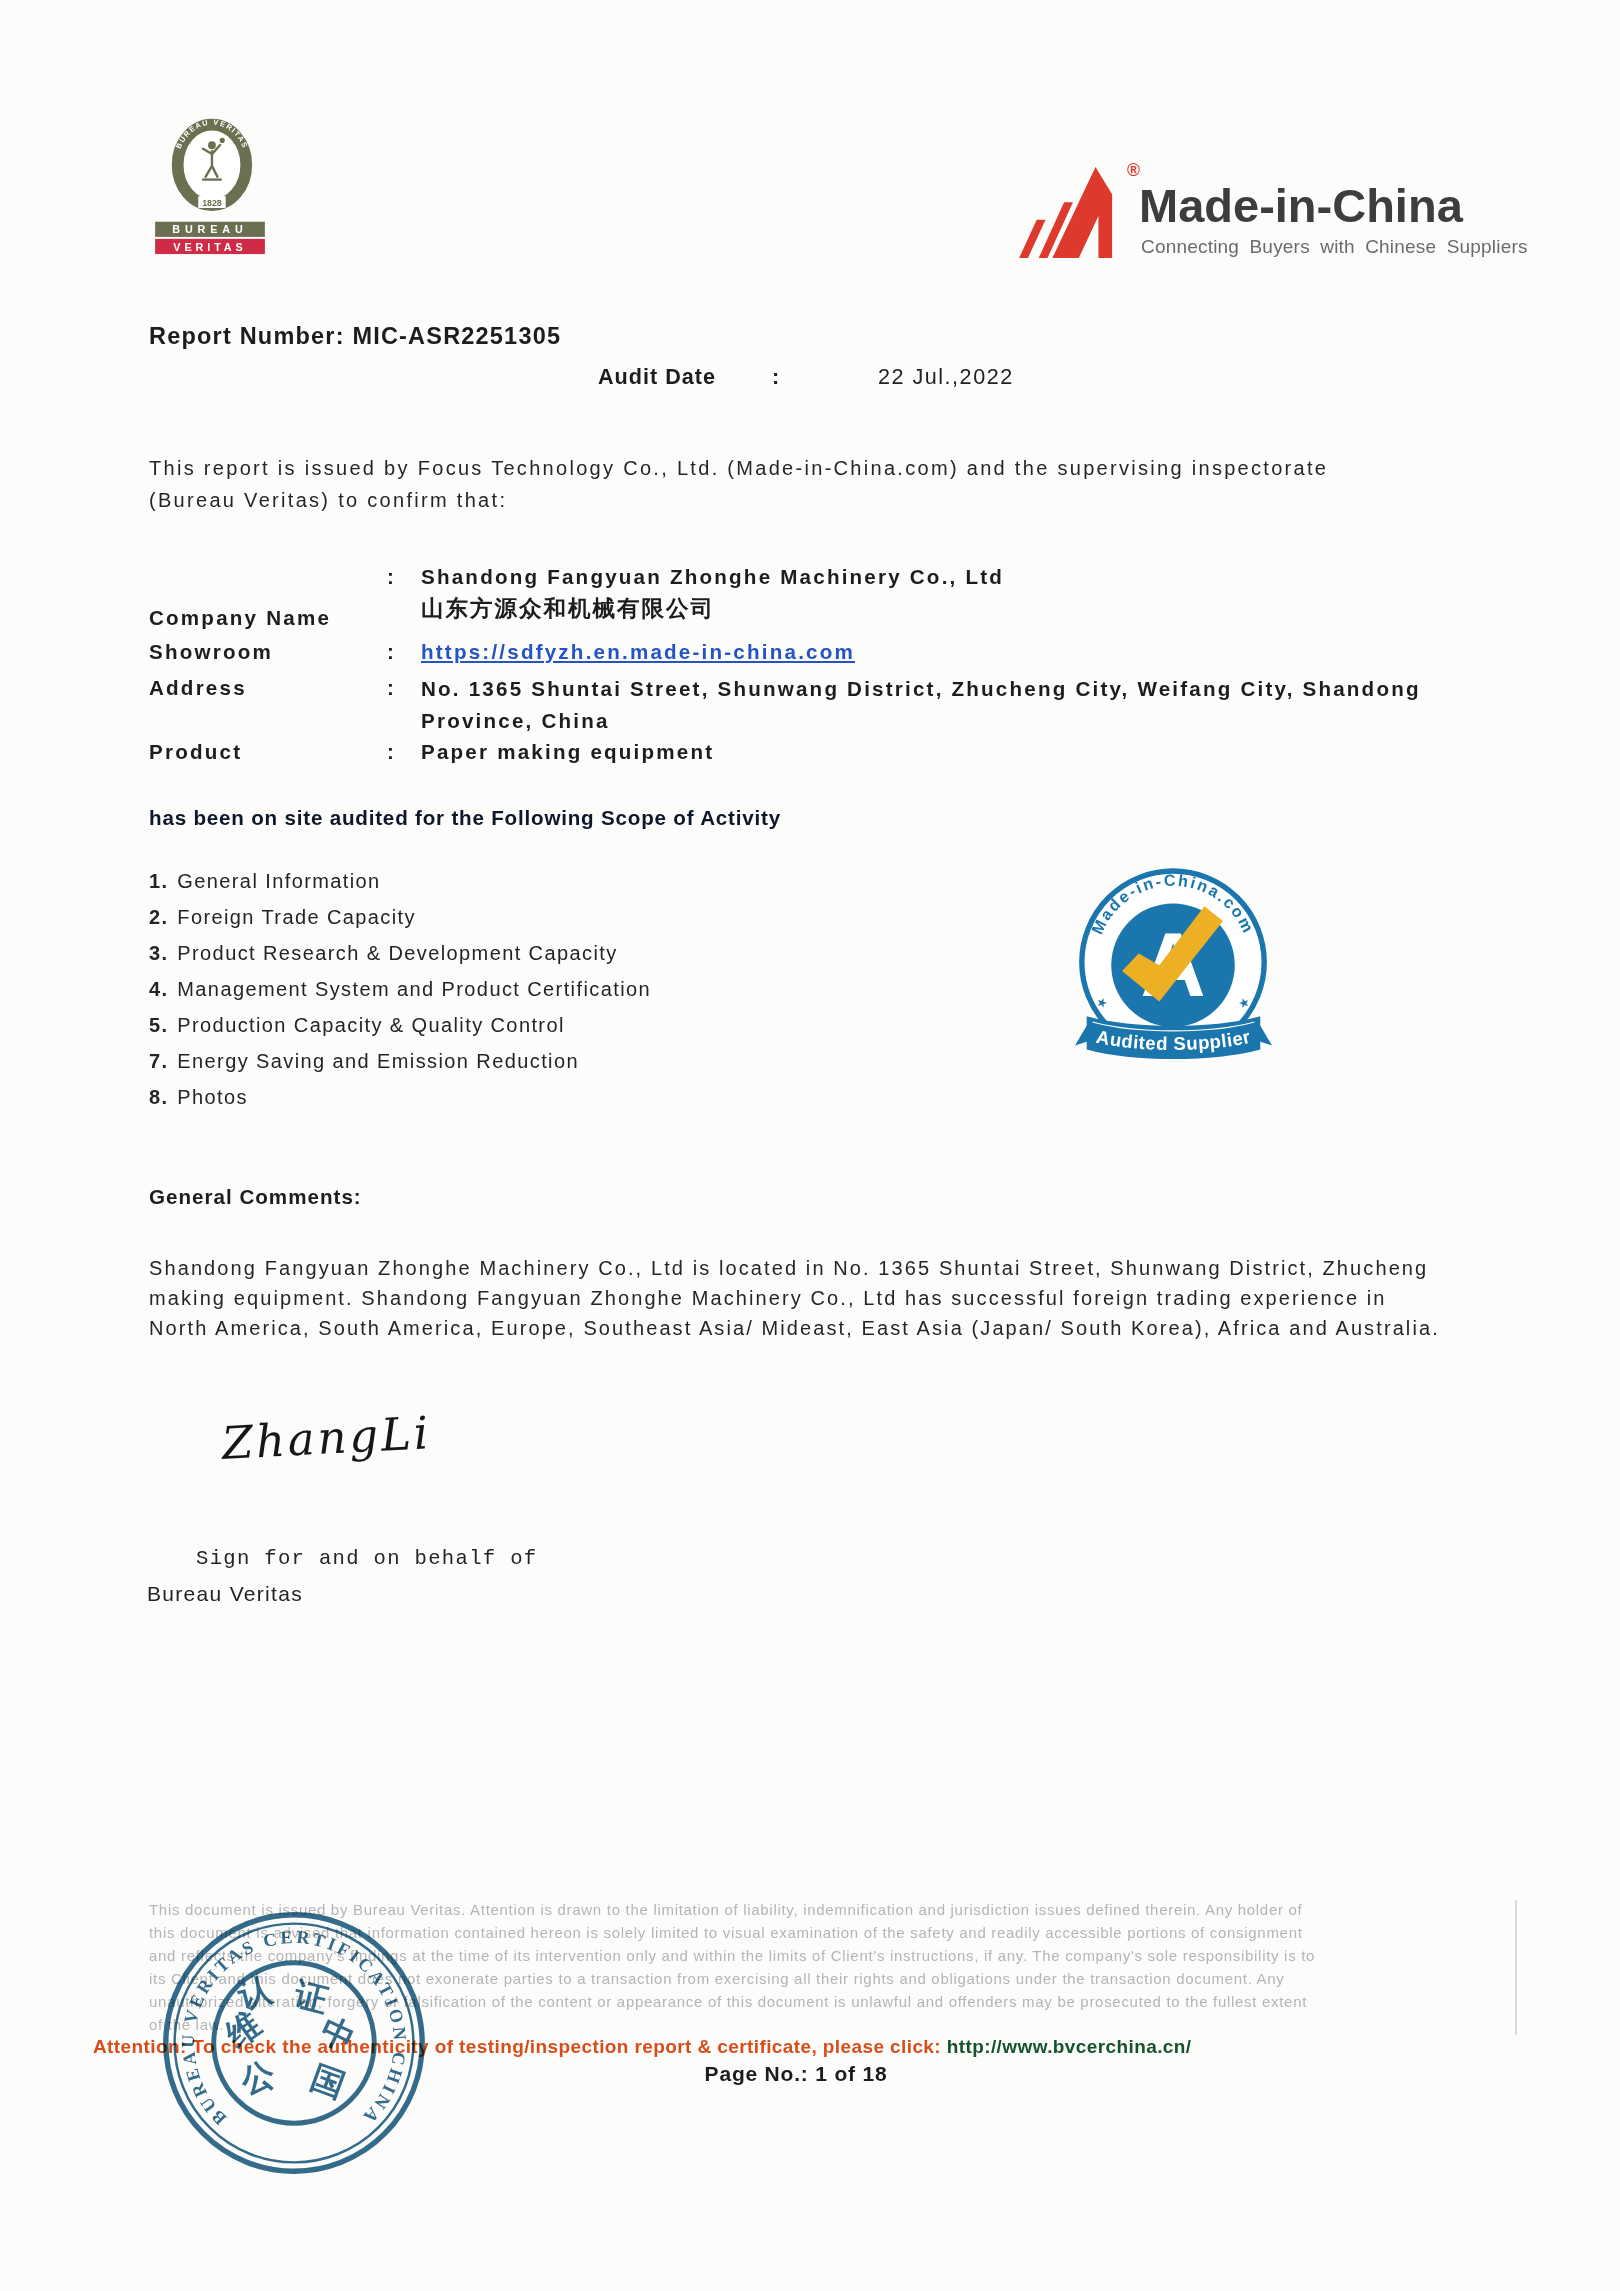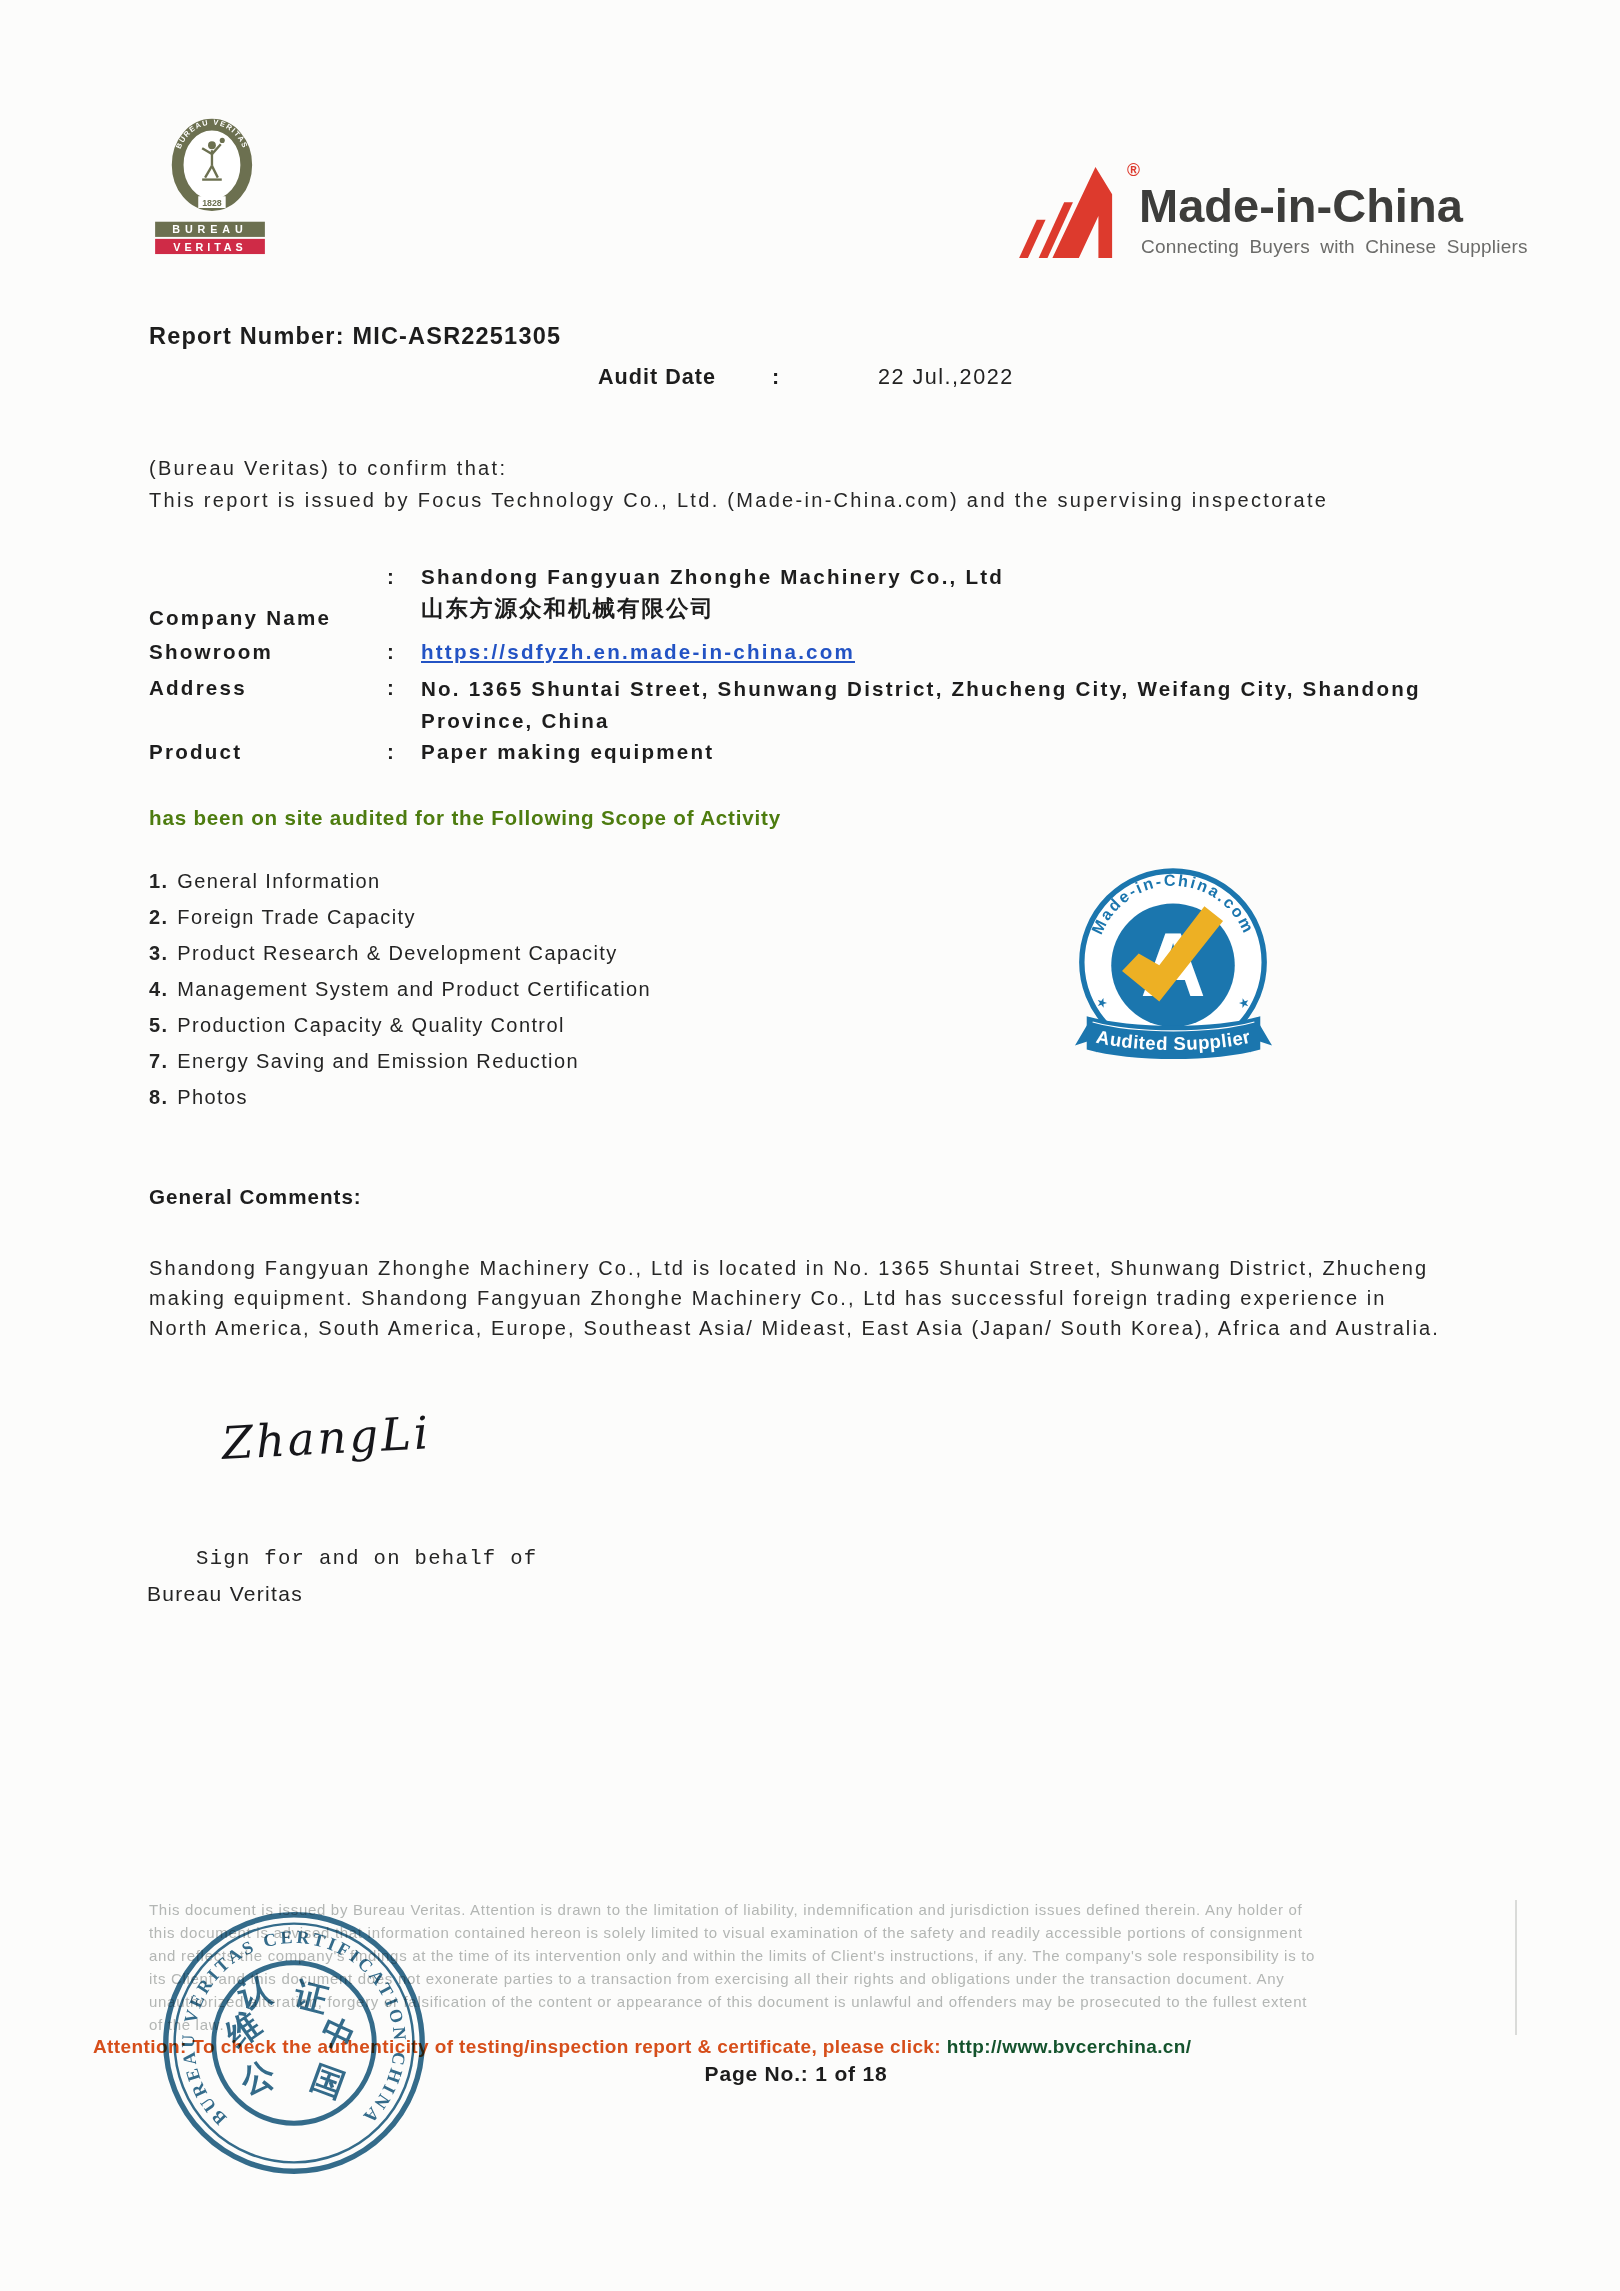--- a/index.html
+++ b/index.html
@@ -20,21 +20,21 @@
   .audit-value{font-size:21.6px;letter-spacing:1.5px;color:#222;}
   
   .intro-line,.comments-line{font-size:20px;letter-spacing:2.3px;line-height:32px;color:#262626;white-space:nowrap;}
   .comments-line{line-height:30px;letter-spacing:2.1px;font-size:20px;}
   
   .co-label,.co-colon,.co-value{font-size:20.6px;font-weight:bold;letter-spacing:2.2px;color:#1d1d1d;}
   .co-value-cn{font-size:22.5px;font-weight:bold;letter-spacing:2px;color:#1d1d1d;}
   .co-link{color:#2353c4;text-decoration:underline;cursor:pointer;}
   .co-wrap{white-space:normal;line-height:32px;width:1010px;}
   
-  .scope-heading{font-size:20.6px;font-weight:bold;letter-spacing:0.8px;color:#4d7c0f;}
+  .scope-heading{font-size:20.6px;font-weight:bold;letter-spacing:0.8px;color:#0f172a;}
   .scope-item{font-size:20px;letter-spacing:1.4px;line-height:36px;color:#242424;}
   .scope-num{font-weight:bold;margin-right:8.8px;}
   
   .comments-heading{font-size:20.6px;font-weight:bold;letter-spacing:1px;color:#1d1d1d;}
   
   .signature{
     font-family:"DejaVu Serif","Liberation Serif",serif;font-style:italic;
     font-size:45px;letter-spacing:2.9px;color:#16161a;
     transform:rotate(-3deg);transform-origin:left bottom;
   }
@@ -89,22 +89,22 @@
     <span class="abs mic-name" style="left:122px;top:19.6px;">Made-in-China</span>
     <span class="abs mic-tag" style="left:124px;top:75px;">Connecting Buyers with Chinese Suppliers</span>
   </div>
 
   <div class="abs report-number" style="left:149px;top:325px;">Report Number: MIC-ASR2251305</div>
   <div class="abs audit-label" style="left:598px;top:366px;">Audit Date</div>
   <div class="abs audit-label" style="left:772px;top:366px;">:</div>
   <div class="abs audit-value" style="left:878px;top:366px;">22 Jul.,2022</div>
 
   <div class="abs" style="left:149px;top:452px;">
+    <div class="intro-line">This report is issued by Focus Technology Co., Ltd. (Made-in-China.com) and the supervising inspectorate</div>
     <div class="intro-line">(Bureau Veritas) to confirm that:</div>
-    <div class="intro-line">This report is issued by Focus Technology Co., Ltd. (Made-in-China.com) and the supervising inspectorate</div>
   </div>
 
   <div class="abs co-label" style="left:149px;top:567px;margin-top:41px;">Company Name</div>
   <div class="abs co-colon" style="left:387px;top:567px;">:</div>
   <div class="abs co-value" style="left:421px;top:567px;">Shandong Fangyuan Zhonghe Machinery Co., Ltd</div>
   <div class="abs co-value-cn" style="left:421px;top:598px;">山东方源众和机械有限公司</div>
 
   <div class="abs co-label" style="left:149px;top:642px;">Showroom</div>
   <div class="abs co-colon" style="left:387px;top:642px;">:</div>
   <div class="abs co-value co-link" style="left:421px;top:642px;">https://sdfyzh.en.made-in-china.com</div>

